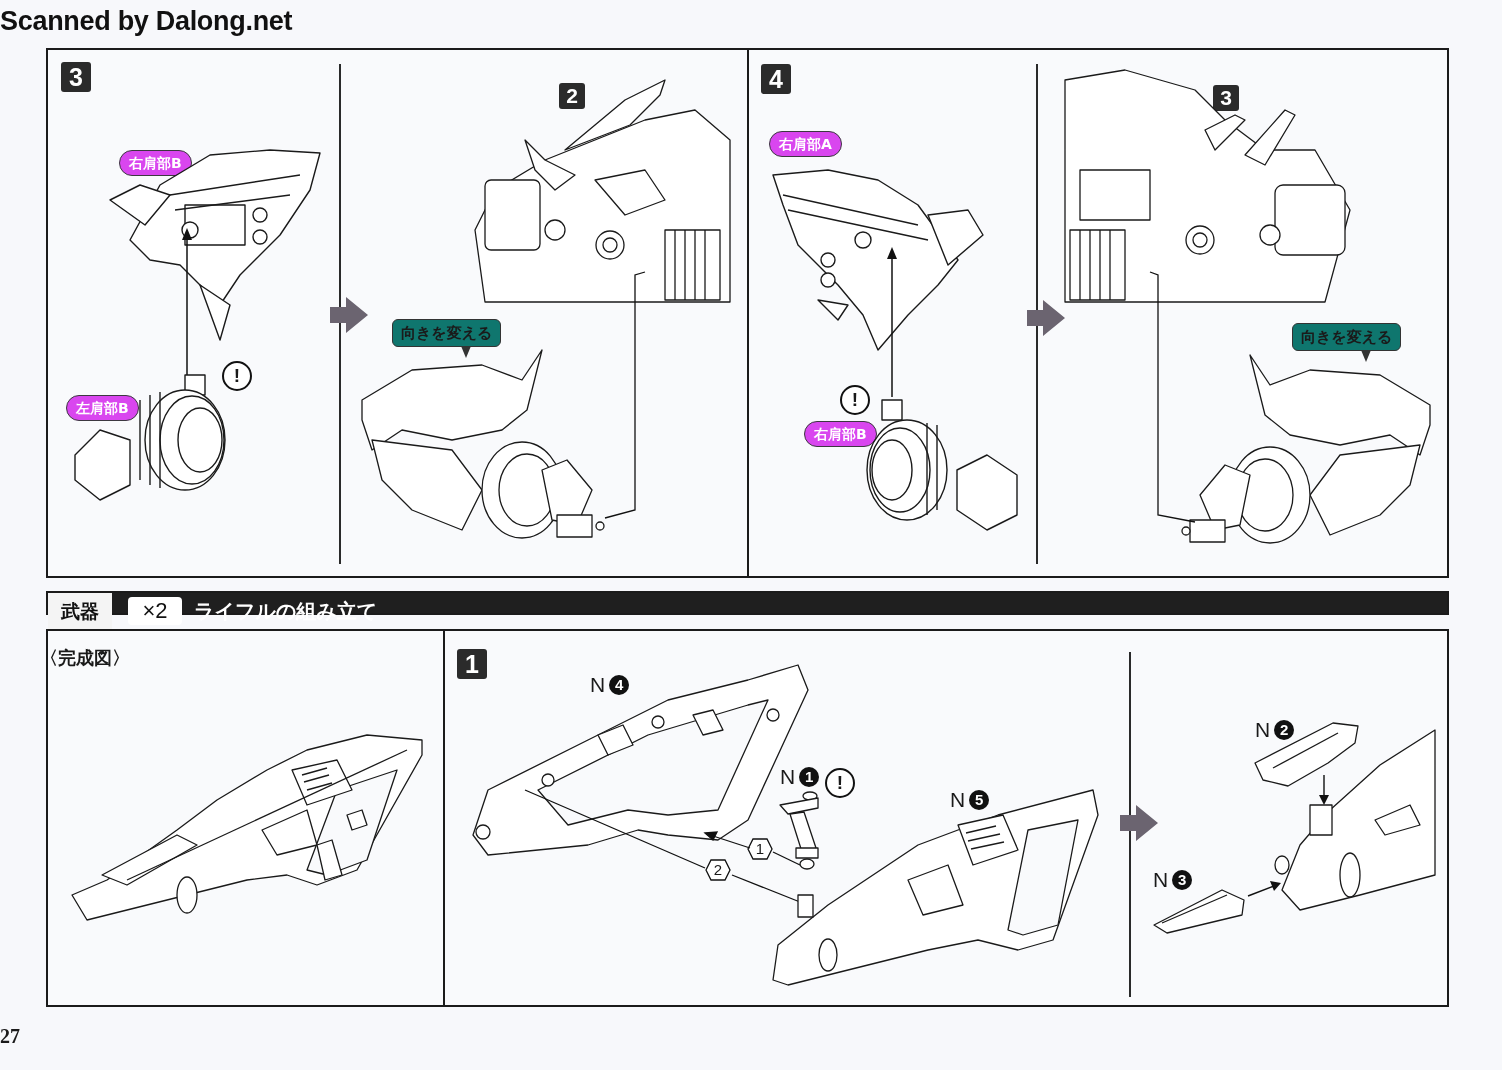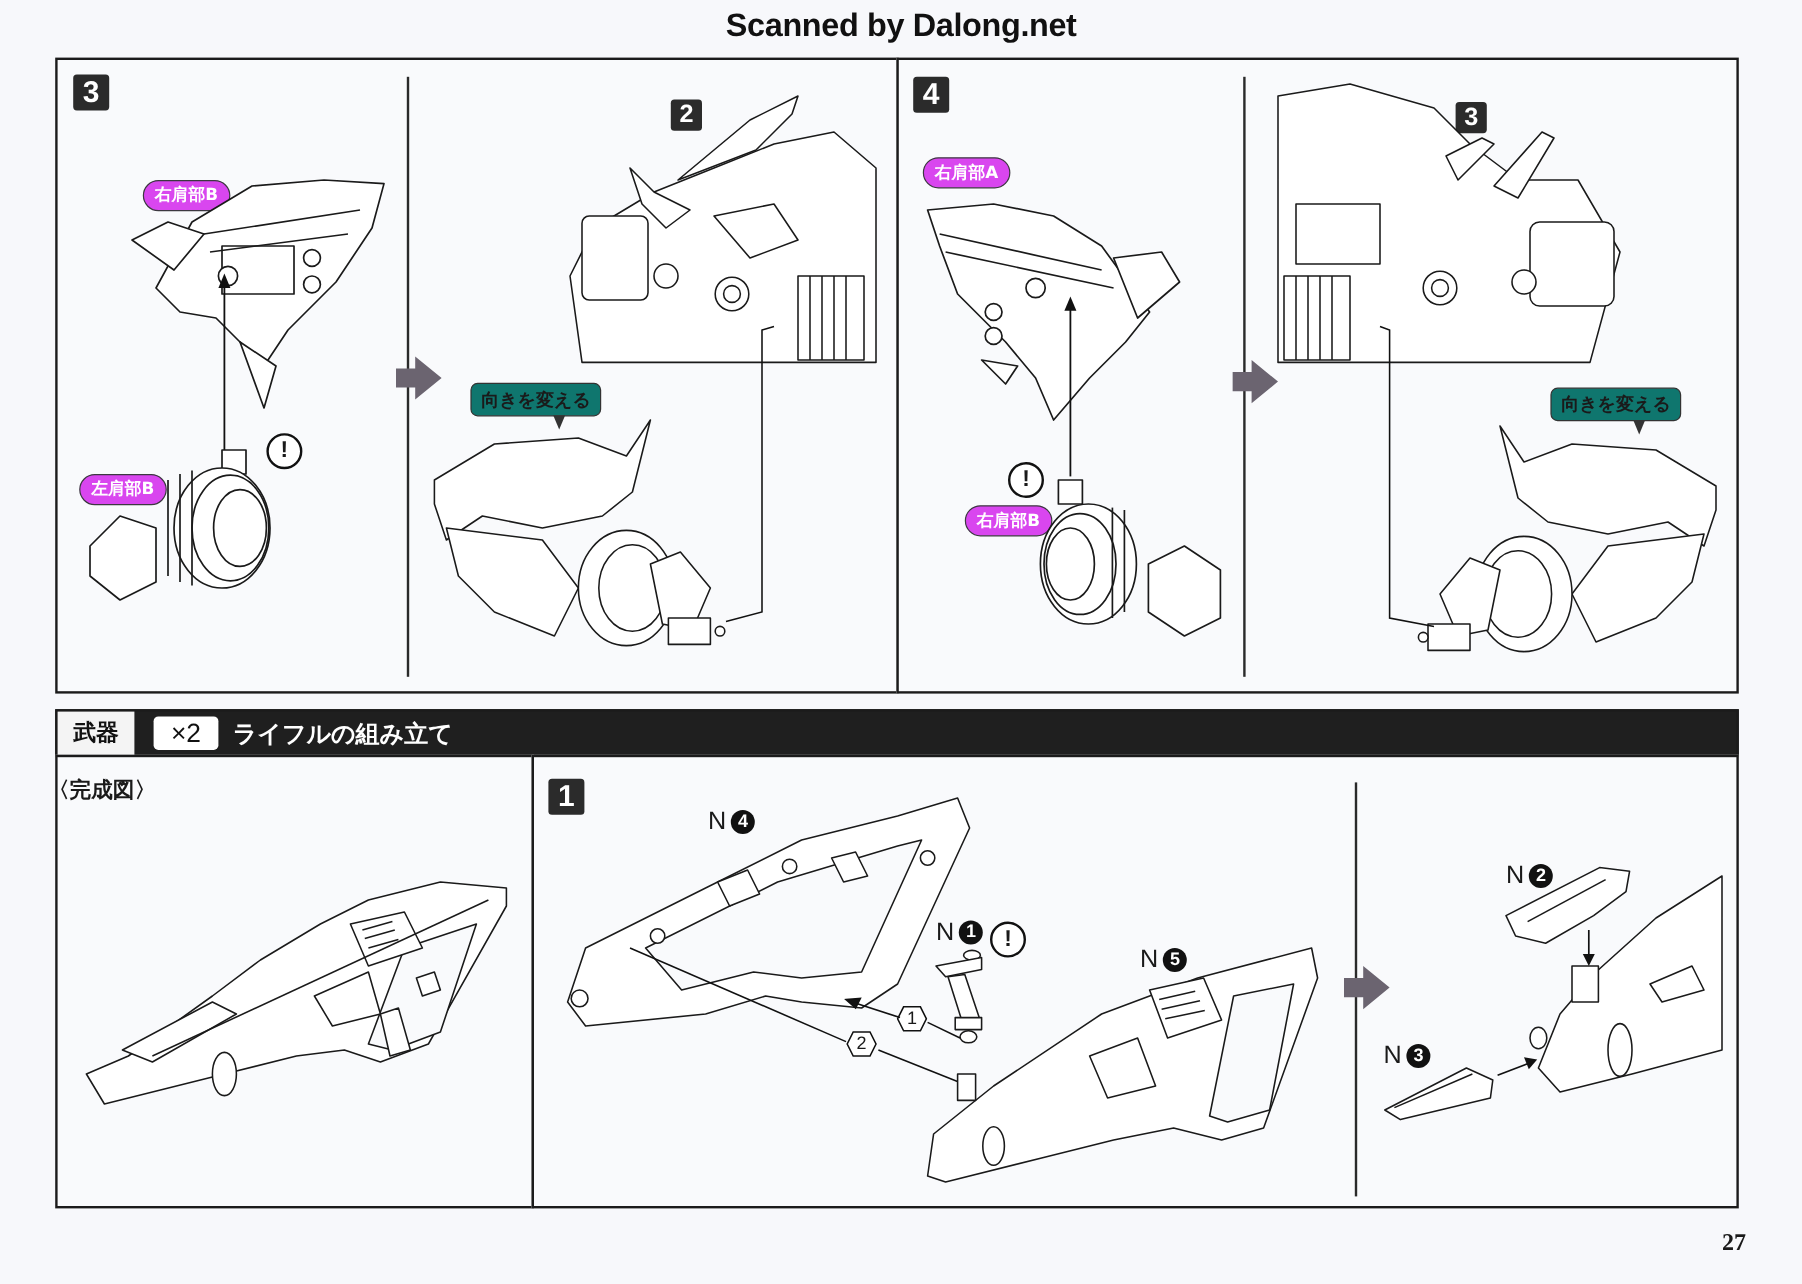--- a/index.html
+++ b/index.html
@@ -1,21 +1,21 @@
 <!DOCTYPE html>
 <html><head>
 <meta charset="utf-8">
 <style>
   html, body { margin: 0; padding: 0; }
   body {
     width: 1502px; height: 1070px; background: #f7f8fb; position: relative;
     font-family: "DejaVu Sans", sans-serif; color: #1a1a1a; overflow: hidden;
   }
   .scan-header {
-    position: absolute; left: 0; width: 1502px; top: 6px; text-align: center;
+    position: absolute; left: 0; width: 1502px; top: 6px; 
     font-family: "Liberation Sans", sans-serif; font-weight: bold; font-size: 27px;
     letter-spacing: -0.3px; color: #111;
   }
   .panel { position: absolute; border: 2px solid #1b1b1b; background: #f9fafc; box-sizing: border-box; }
   .vdiv { position: absolute; width: 2px; background: #2a2a2a; }
   .stepbox {
     position: absolute; width: 30px; height: 30px; background: #2b2b2b; color: #fff;
     border-radius: 3px; font-family: "Liberation Sans", sans-serif; font-weight: bold;
     font-size: 25px; text-align: center; line-height: 30px;
   }
@@ -45,37 +45,37 @@
     display: inline-block; width: 20px; height: 20px; border-radius: 50%; background: #111; color: #fff;
     font-size: 15px; font-weight: bold; text-align: center; line-height: 20px;
   }
   .hexnum {
     position: absolute; width: 26px; height: 22px; font-size: 15px; text-align: center; line-height: 22px;
     font-family: "Liberation Sans", sans-serif;
   }
   .hexnum svg { position: absolute; left: 0; top: 0; }
   .hexnum span { position: relative; }
   .section-bar {
-    position: absolute; left: 46px; top: 591px; width: 1403px; height: 40px; background: #1f1f1f;
+    position: absolute; left: 46px; top: 591px; width: 1403px; height: 24px; background: #1f1f1f;
     box-sizing: border-box; border: 2px solid #1b1b1b;
   }
   .section-cat {
     position: absolute; left: 0; top: 0; width: 64px; height: 36px; background: #f4f4f4;
     font-weight: bold; font-size: 19px; line-height: 36px; text-align: center; color: #111;
   }
   .section-qty {
     position: absolute; left: 80px; top: 4px; width: 54px; height: 28px; background: #fff; border-radius: 4px;
     font-size: 22px; line-height: 28px; text-align: center; color: #111; font-family: "Liberation Sans", sans-serif;
   }
   .section-title {
     position: absolute; left: 146px; top: 0; height: 36px; line-height: 36px; color: #fff; font-weight: bold; font-size: 20px;
   }
   .done-label { position: absolute; font-weight: bold; font-size: 18px; }
   .page-number {
-    position: absolute; left: 0; width: 1455px; top: 1025px; text-align: right;
+    position: absolute; left: 0; width: 1455px; top: 1025px; text-align: left;
     font-family: "Liberation Serif", serif; font-weight: bold; font-size: 20px;
   }
   svg.drawing { position: absolute; overflow: visible; }
   svg.drawing * { vector-effect: non-scaling-stroke; }
 </style>
 </head>
 <body>
 
 <div class="scan-header">Scanned by Dalong.net</div>
 

